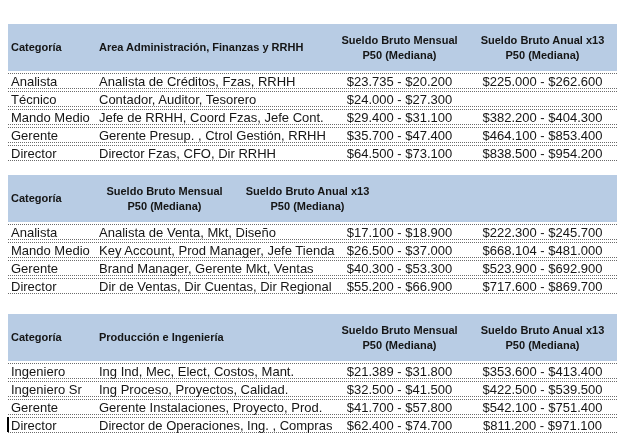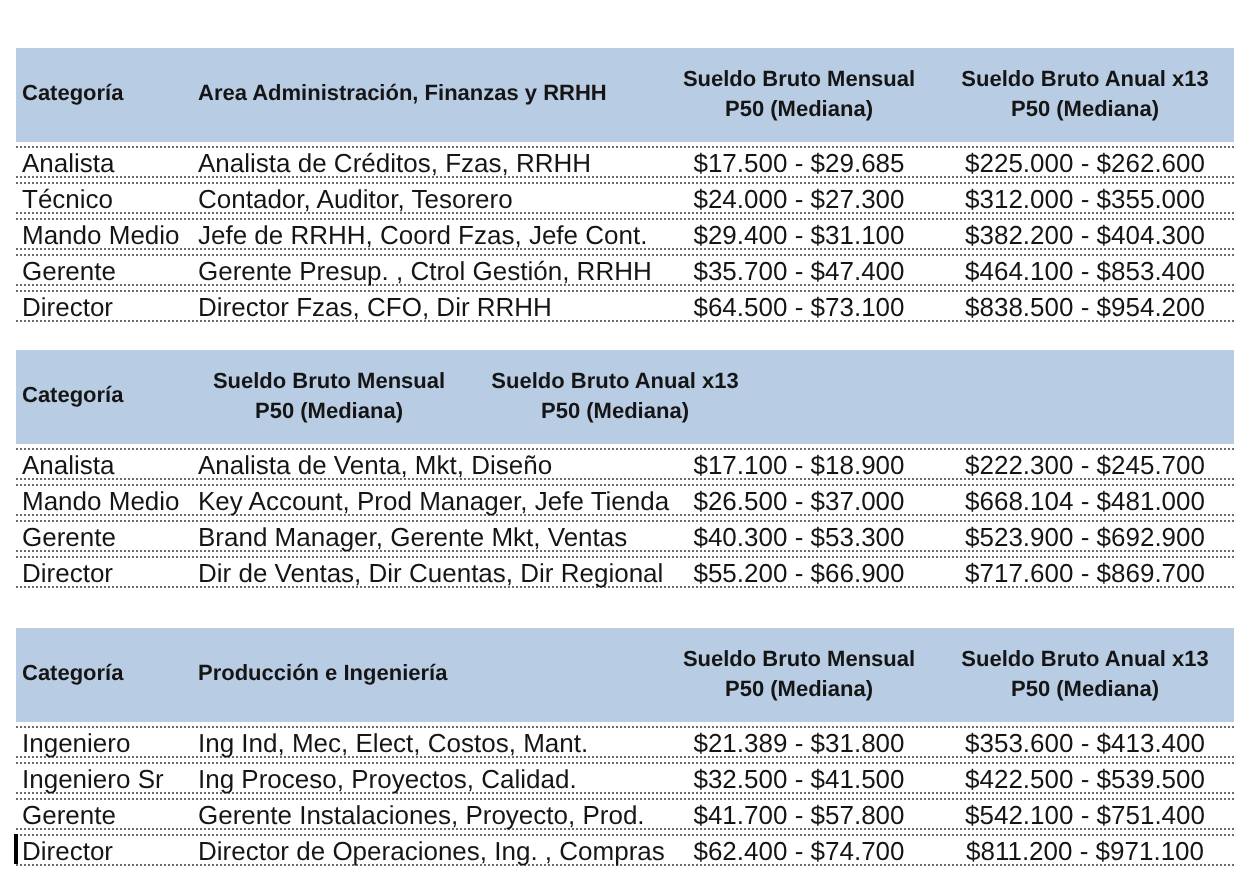--- a/index.html
+++ b/index.html
@@ -55,28 +55,27 @@
       <div class="th col-area">Area Administración, Finanzas y RRHH</div>
       <div class="th col-month">Sueldo Bruto Mensual
 P50 (Mediana)</div>
       <div class="th col-annual">Sueldo Bruto Anual x13
 P50 (Mediana)</div>
     </div>
     <div class="tbody">
       <div class="tr">
         <div class="td col-cat">Analista</div>
         <div class="td col-area">Analista de Créditos, Fzas, RRHH</div>
-        <div class="td col-month">$17.500 - $29.685</div>
+        <div class="td col-month">$23.735 - $20.200</div>
         <div class="td col-annual">$225.000 - $262.600</div>
       </div>
       <div class="tr">
         <div class="td col-cat">Técnico</div>
         <div class="td col-area">Contador, Auditor, Tesorero</div>
         <div class="td col-month">$24.000 - $27.300</div>
-        <div class="td col-annual">$312.000 - $355.000</div>
       </div>
       <div class="tr">
         <div class="td col-cat">Mando Medio</div>
         <div class="td col-area">Jefe de RRHH, Coord Fzas, Jefe Cont.</div>
         <div class="td col-month">$29.400 - $31.100</div>
         <div class="td col-annual">$382.200 - $404.300</div>
       </div>
       <div class="tr">
         <div class="td col-cat">Gerente</div>
         <div class="td col-area">Gerente Presup. , Ctrol Gestión, RRHH</div>

